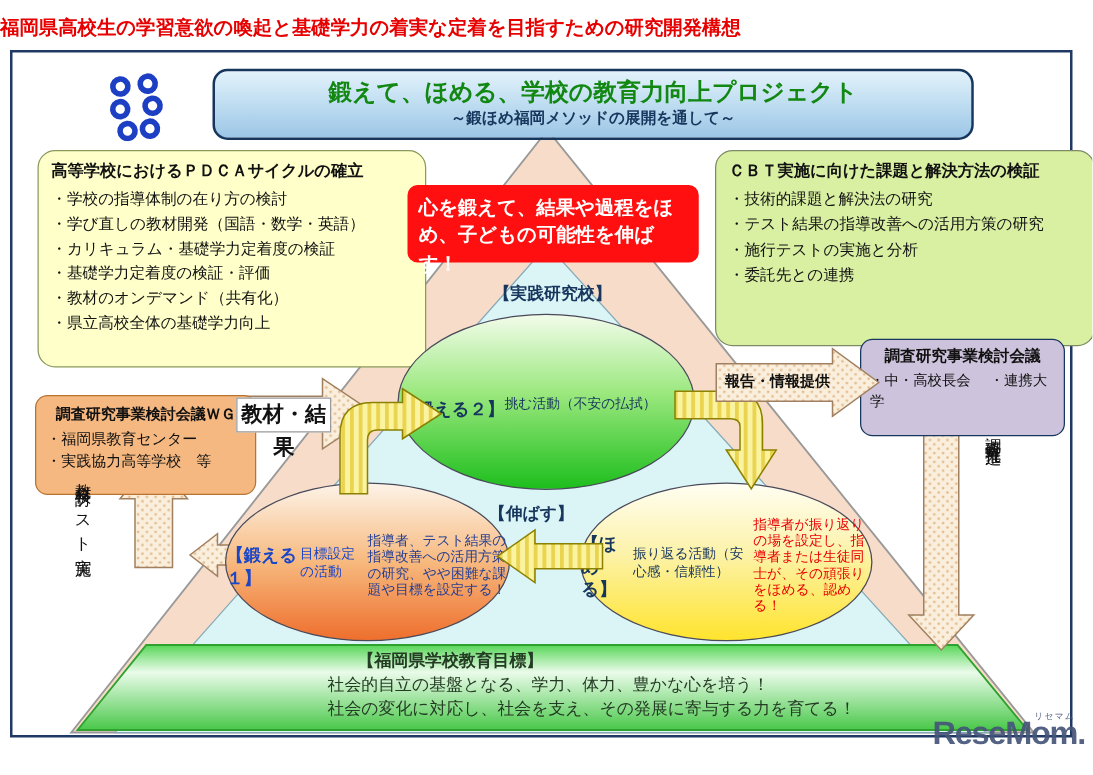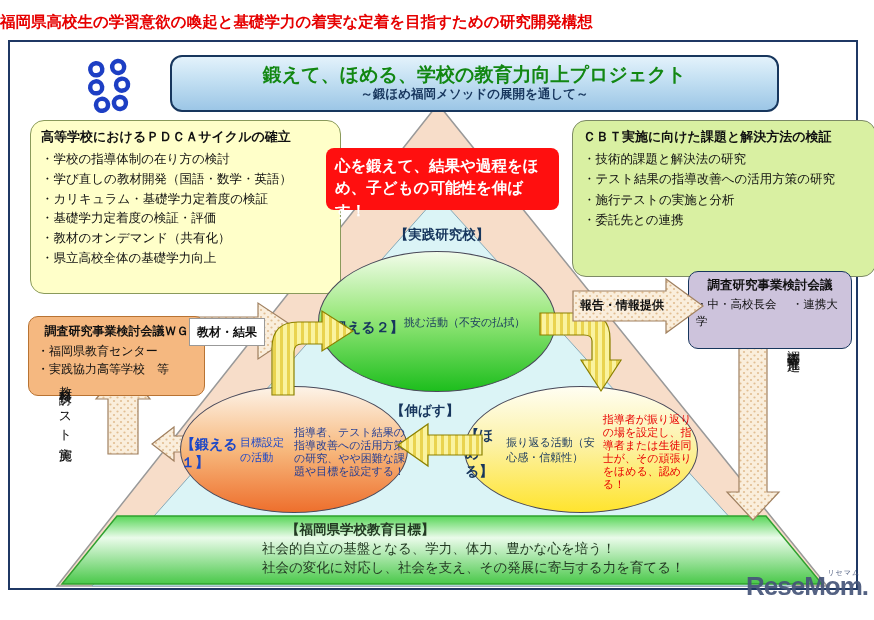--- a/index.html
+++ b/index.html
@@ -51,21 +51,21 @@
           border-radius:10px;padding:6px 8px;box-sizing:border-box;color:#111;margin-top:24px;}
   .wg-box .bt{font-weight:bold;font-size:12px;text-align:center;margin-bottom:2px;}
   .wg-box .bi{font-size:12px;line-height:1.5;}
 
   .council-box{left:688px;top:271px;width:164px;height:78px;background:#CDC3DC;border:1.5px solid #17365D;
           border-radius:10px;padding:5px 7px;box-sizing:border-box;color:#111;}
   .council-box .bt{font-weight:bold;font-size:12.5px;text-align:center;margin-bottom:2px;}
   .council-box .bi{font-size:11.5px;line-height:1.5;}
 
   .materials-label{left:189px;top:318px;width:74px;height:26px;background:#fff;border:1px solid #999;
-          font-weight:bold;font-size:12px;text-align:center;line-height:26px;color:#111;}
+          font-weight:bold;font-size:17px;text-align:center;line-height:26px;color:#111;}
   .report-label{left:580px;top:297px;font-weight:bold;font-size:12px;color:#111;}
 
   .vtext{writing-mode:vertical-rl;font-size:13px;color:#111;letter-spacing:2px;}
   .lv{left:56px;top:376px;height:180px;}
   .rv{left:784px;top:340px;height:150px;}
 
   .goal{left:262px;top:520px;width:480px;color:#243B24;font-size:13.5px;line-height:1.42;}
   .goal .gt{margin-left:24px;font-weight:bold;}
 
   .watermark{left:746px;top:571px;color:#465579;font-weight:bold;font-size:26px;

